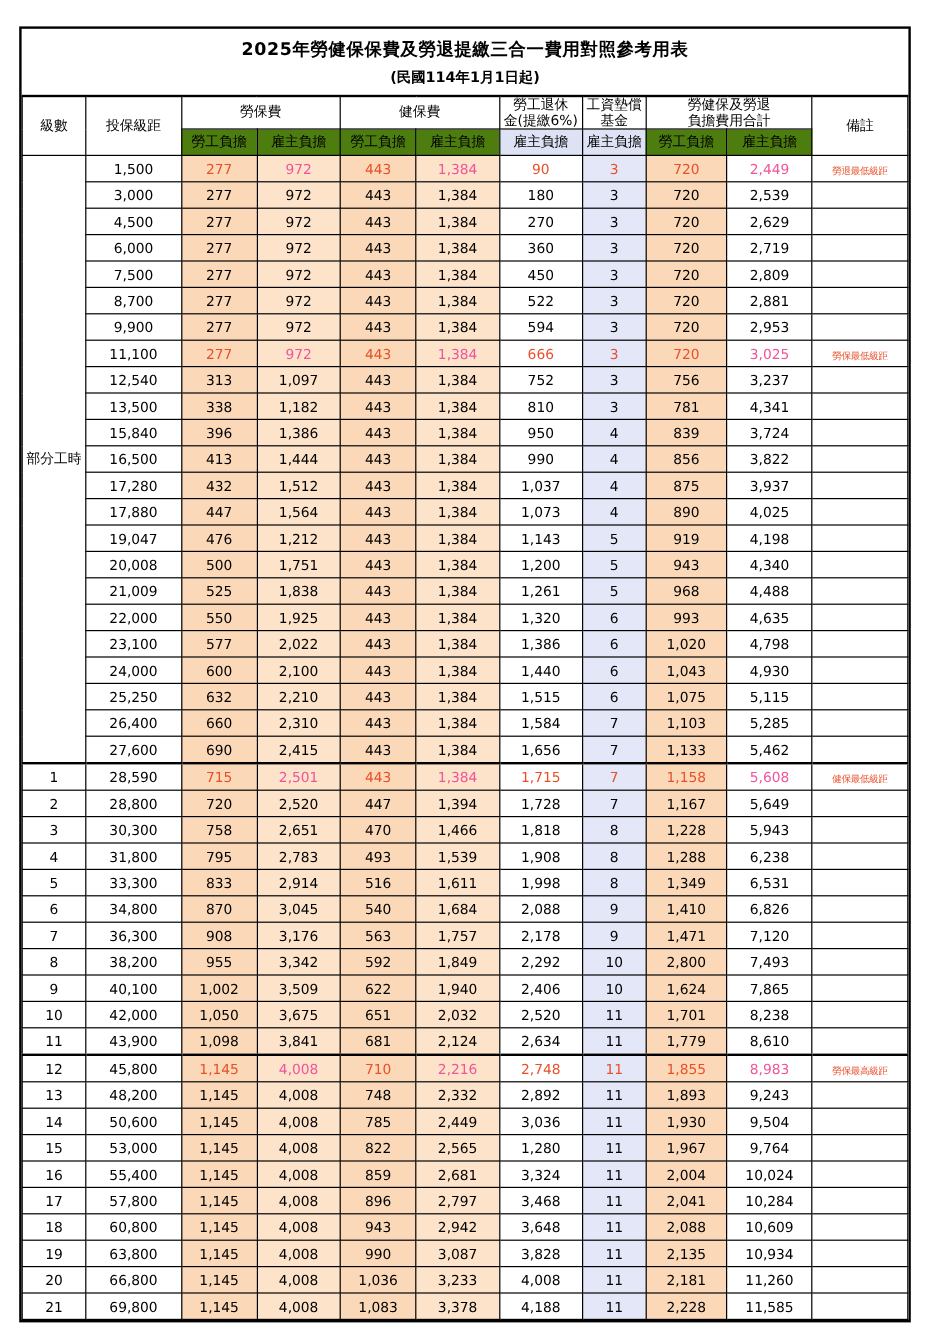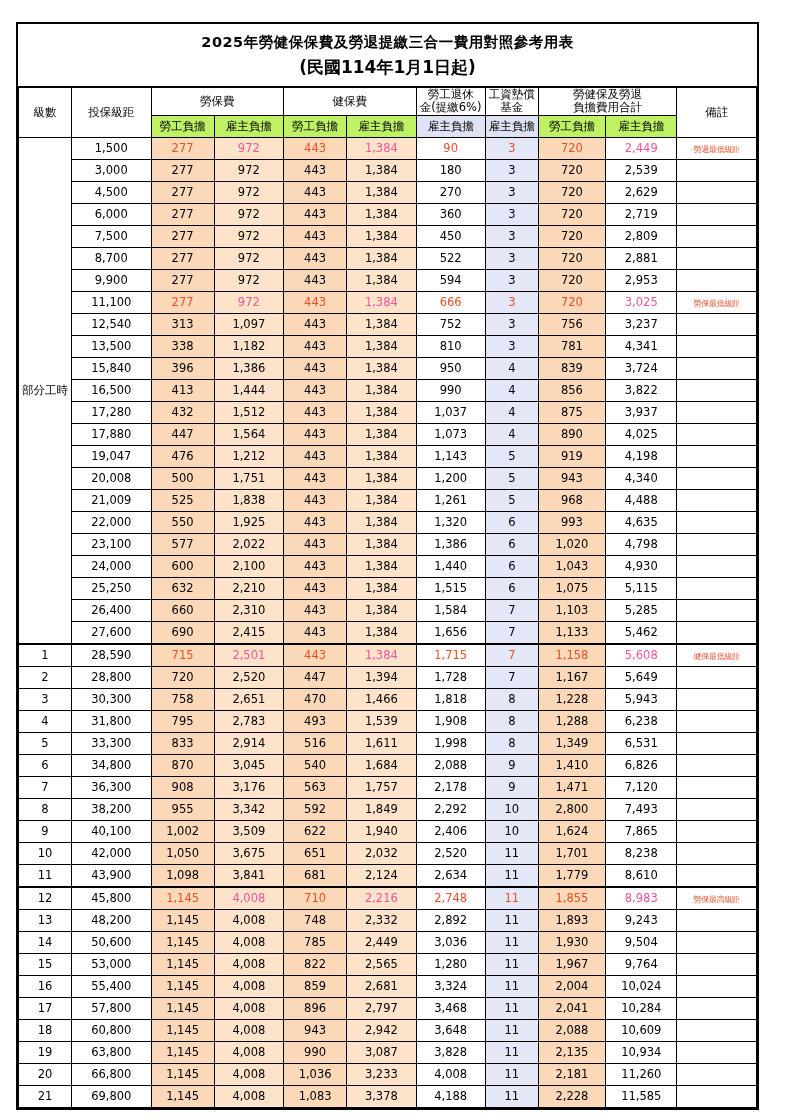--- a/index.html
+++ b/index.html
@@ -30,21 +30,21 @@
     padding: 8px 0 6px 0;
     border-bottom: 1px solid #000;
   }
   .title-main {
     font-size: 14.5px;
     font-weight: bold;
     letter-spacing: 0.5px;
     line-height: 1.5;
   }
   .title-sub {
-    font-size: 17px;
+    font-size: 12px;
     font-weight: bold;
     line-height: 1.5;
     margin-top: 1px;
   }
   table.main {
     border-collapse: collapse;
     width: 100%;
     table-layout: fixed;
   }
   table.main td, table.main th {
@@ -60,21 +60,21 @@
   .hdr {
     font-size: 11.5px;
     font-weight: normal;
     background: #ffffff;
   }
   .hdr-tiny {
     font-size: 9.5px;
     line-height: 1.15;
   }
   .sub-orange {
-    background: #bef264;
+    background: #4d7c0f;
     font-size: 10.5px;
   }
   .sub-blue {
     background: #dde3f5;
     font-size: 10.5px;
   }
   
   .c-orange { background: #fbd9b8; }
   .c-orange-l { background: #fde3c9; }
   .c-blue { background: #e3e7f8; }

